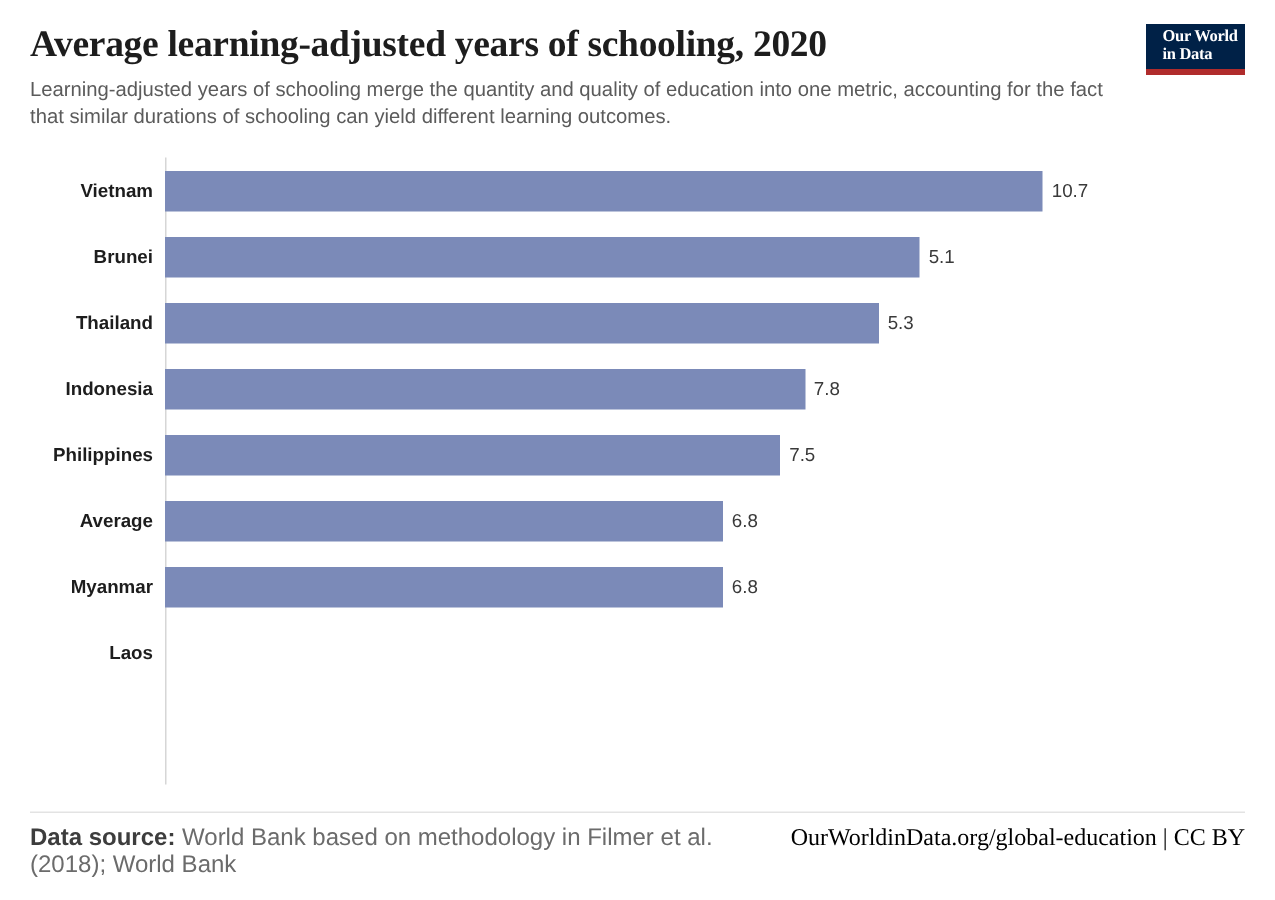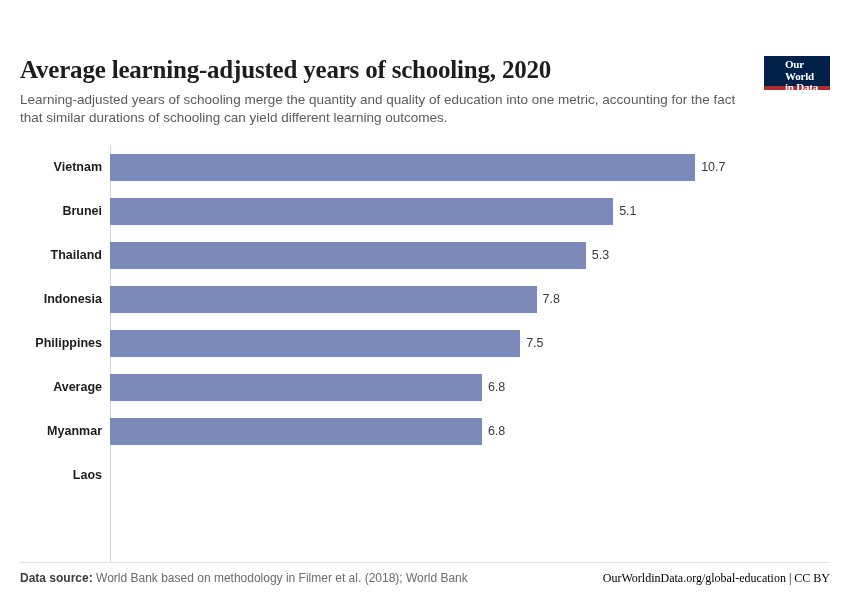--- a/index.html
+++ b/index.html
@@ -17,21 +17,20 @@
   .page {
     position: relative;
     width: 850px;
     height: 600px;
     box-sizing: border-box;
     padding: 16px 20px 0 20px;
   }
   
   .header {
     position: relative;
-    margin-top: 40px;
   }
   .chart-title {
     font-family: "Liberation Serif", serif;
     font-size: 25px;
     font-weight: 700;
     letter-spacing: -0.2px;
     color: #1d1d1d;
     margin: 0 0 6px 0;
     line-height: 1.15;
   }
@@ -44,21 +43,21 @@
   }
   .logo {
     position: absolute;
     top: 0;
     right: 0;
     width: 66px;
     height: 34px;
     background: #002147;
     color: #ffffff;
     box-sizing: border-box;
-    padding: 3px 4px 0 21px;
+    padding: 3px 4px 0 11px;
     border-bottom: 4px solid #b02c2c;
   }
   .logo-line {
     font-family: "Liberation Serif", serif;
     font-weight: 700;
     font-size: 11px;
     line-height: 11.5px;
     letter-spacing: -0.2px;
   }
   
@@ -116,21 +115,21 @@
   .footer {
     position: absolute;
     left: 20px;
     right: 20px;
     bottom: 14px;
     border-top: 1px solid #e3e3e3;
     padding-top: 8px;
     display: flex;
     justify-content: space-between;
     align-items: baseline;
-    font-size: 12px;
+    font-size: 16px;
     color: #6b6b6b;
   }
   .footer-left .src-label {
     font-weight: 700;
     color: #3d3d3d;
   }
   .footer-right {
     color: #000000;
     white-space: nowrap;
     font-family: Liberation Serif, serif;

